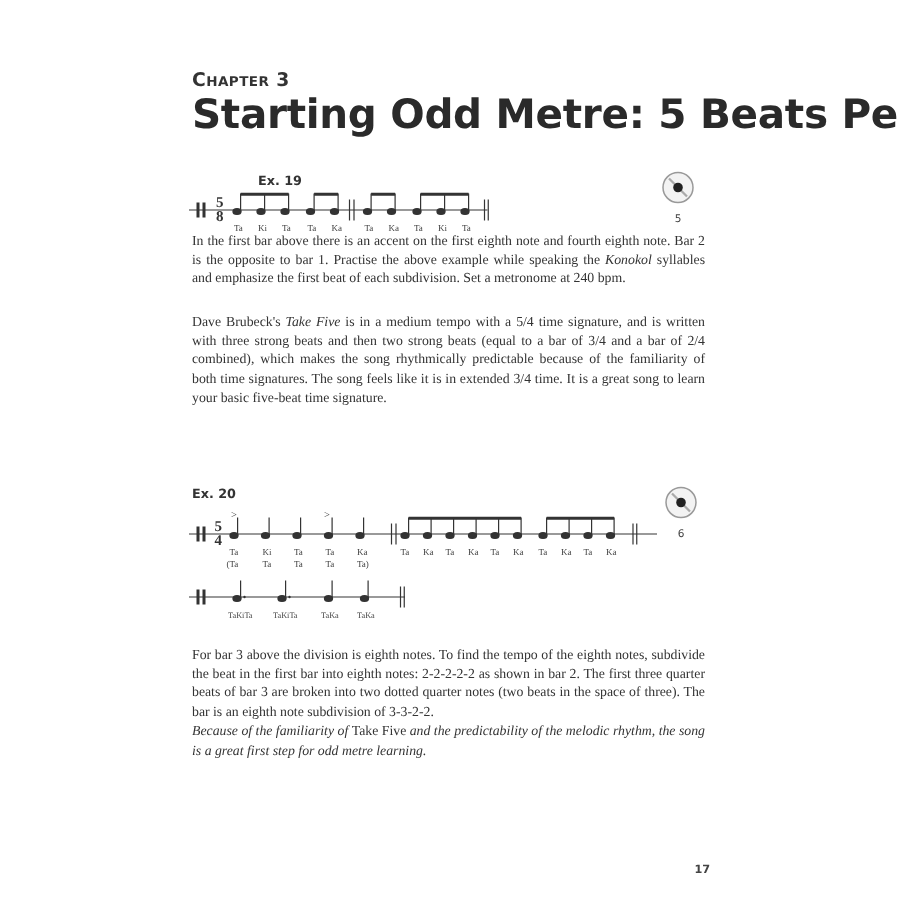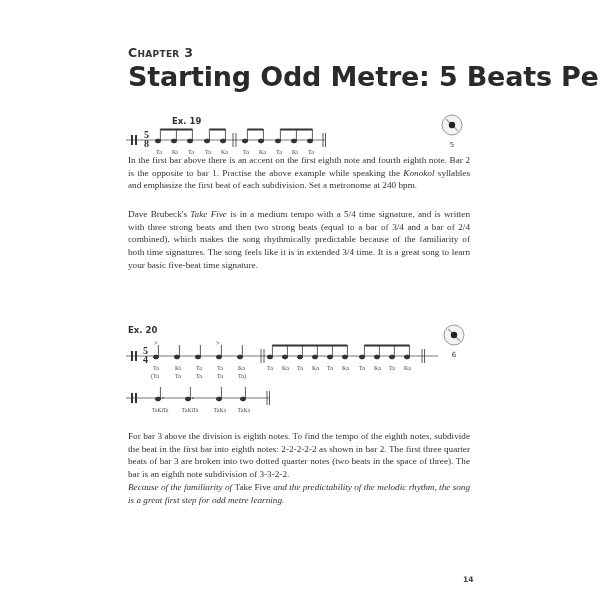--- a/index.html
+++ b/index.html
@@ -205,14 +205,14 @@
       <text x="64" y="26">TaKiTa</text>
       <text x="96" y="26">TaKa</text>
       <text x="120" y="26">TaKa</text>
     </g>
   </svg>
 
   <div class="para" style="top:430px;">For bar 3 above the division is eighth notes. To find the tempo of the eighth notes, subdivide the beat in the first bar into eighth notes: 2-2-2-2-2 as shown in bar 2. The first three quarter beats of bar 3 are broken into two dotted quarter notes (two beats in the space of three). The bar is an eighth note subdivision of 3-3-2-2.</div>
 
   <div class="para" style="top:481px;font-style:italic;"><span>Because of the familiarity of </span><span style="font-style:normal;">Take Five</span><span> and the predictability of the melodic rhythm, the song is a great first step for odd metre learning.</span></div>
 
-  <div class="pagenum">14</div>
+  <div class="pagenum">17</div>
 </div>
 
 </body></html>

